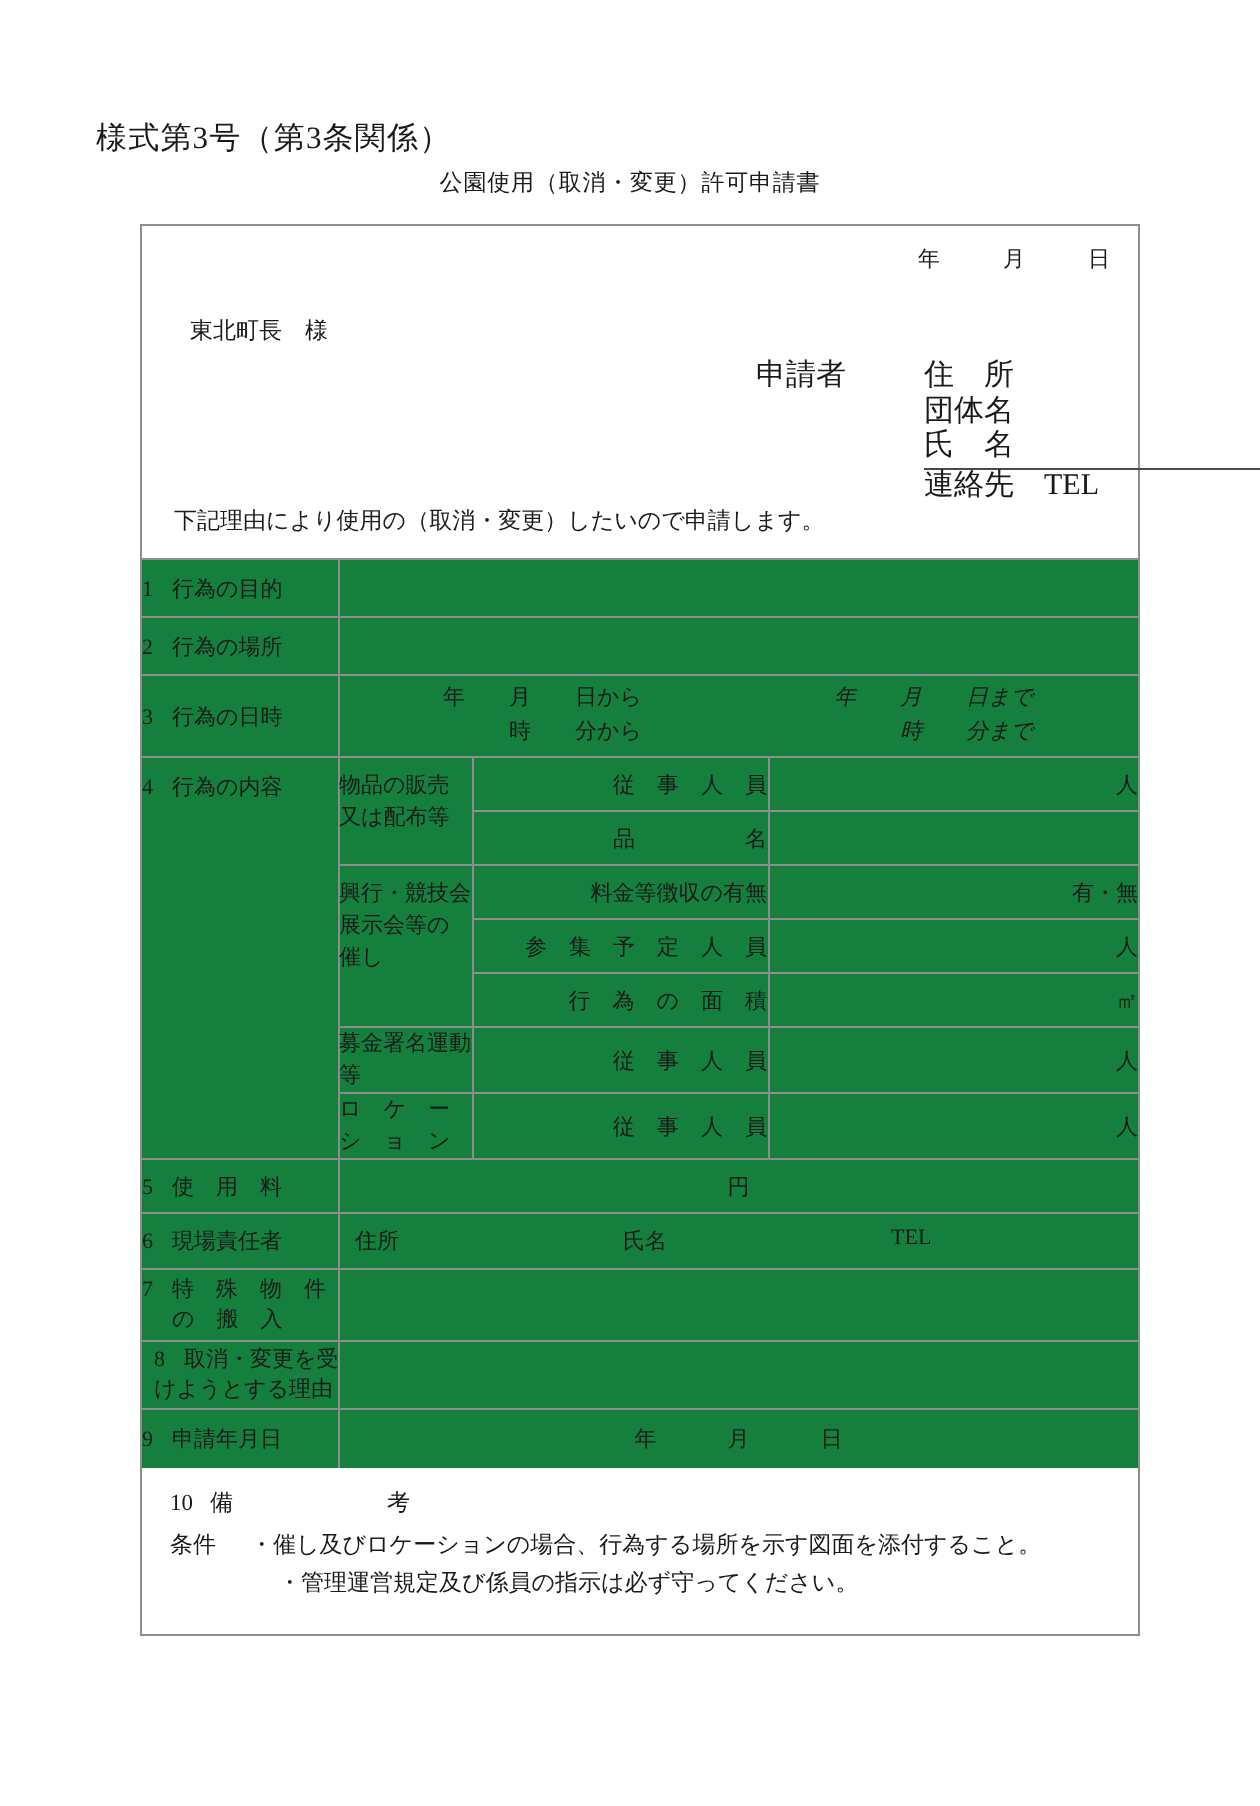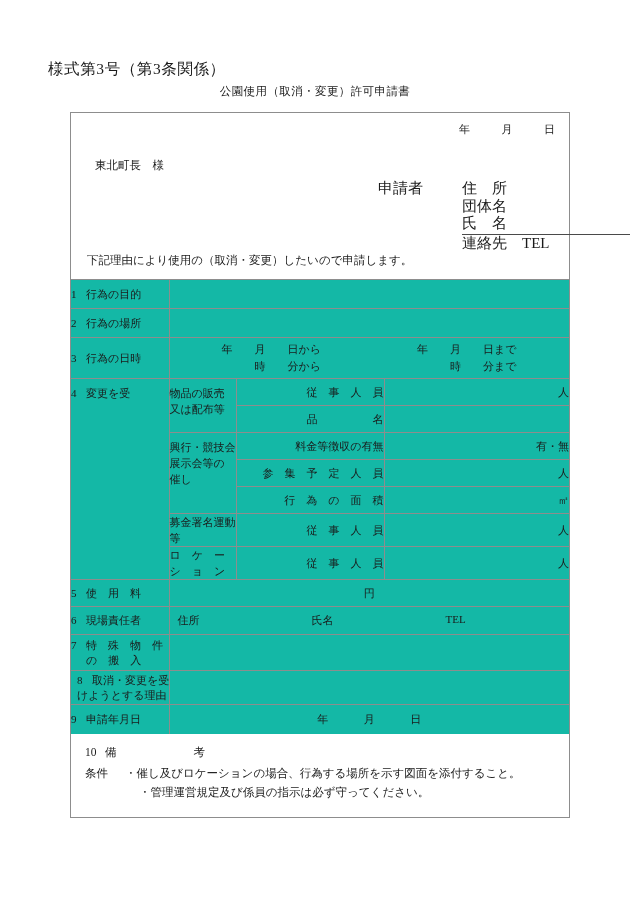--- a/index.html
+++ b/index.html
@@ -107,21 +107,21 @@
   table.form {
     border-collapse: collapse;
     table-layout: fixed;
     width: 498px;
     font-size: 11px;
   }
   table.form td {
     border: 1px solid #8d8d8d;
     padding: 0;
     vertical-align: middle;
-    background: #14b8a6;
+    background: #15803d;
   }
   
   table.form tr td:first-child { border-left: 0; }
   table.form tr td:last-child { border-right: 0; }
   table.form tr:last-child td { border-bottom: 0; }
 
   .lbl {
     padding: 0 6px 0 8px;
     white-space: nowrap;
   }
@@ -159,21 +159,21 @@
     line-height: 17px;
     padding-left: 40px;
   }
   .dt-group {
     display: flex;
     flex-direction: column;
   }
   .dt-group .l1, .dt-group .l2 { white-space: nowrap; }
   .dt-gap { width: 96px; }
   .dt-a { margin-left: 12px; }
-  .dt-b { margin-left: 0; }
+  .dt-b { margin-left: 0; font-style: italic; }
 
   .yen-row {
     text-align: center;
     padding-right: 140px;
   }
   .apply-date {
     text-align: center;
     padding-right: 120px;
     white-space: nowrap;
   }
@@ -278,21 +278,21 @@
               <div class="dt-group dt-b">
                 <div class="l1">年　　月　　日まで</div>
                 <div class="l2" style="text-align:right">時　　分まで</div>
               </div>
             </div>
           </td>
         </tr>
 
         <tr class="r-sub">
           <td class="lbl" rowspan="7" style="vertical-align:top;padding-top:7px">
-            <span class="num">4</span><span>変更を受</span>
+            <span class="num">4</span><span>行為の内容</span>
           </td>
           <td class="sub-lbl" rowspan="2" style="vertical-align:top;padding-top:6px">物品の販売又は配布等</td>
           <td class="mid-lbl">従　事　人　員</td>
           <td class="unit-cell">人</td>
         </tr>
         <tr class="r-sub">
           <td class="mid-lbl">品　　　　　名</td>
           <td class="unit-cell"></td>
         </tr>
 

